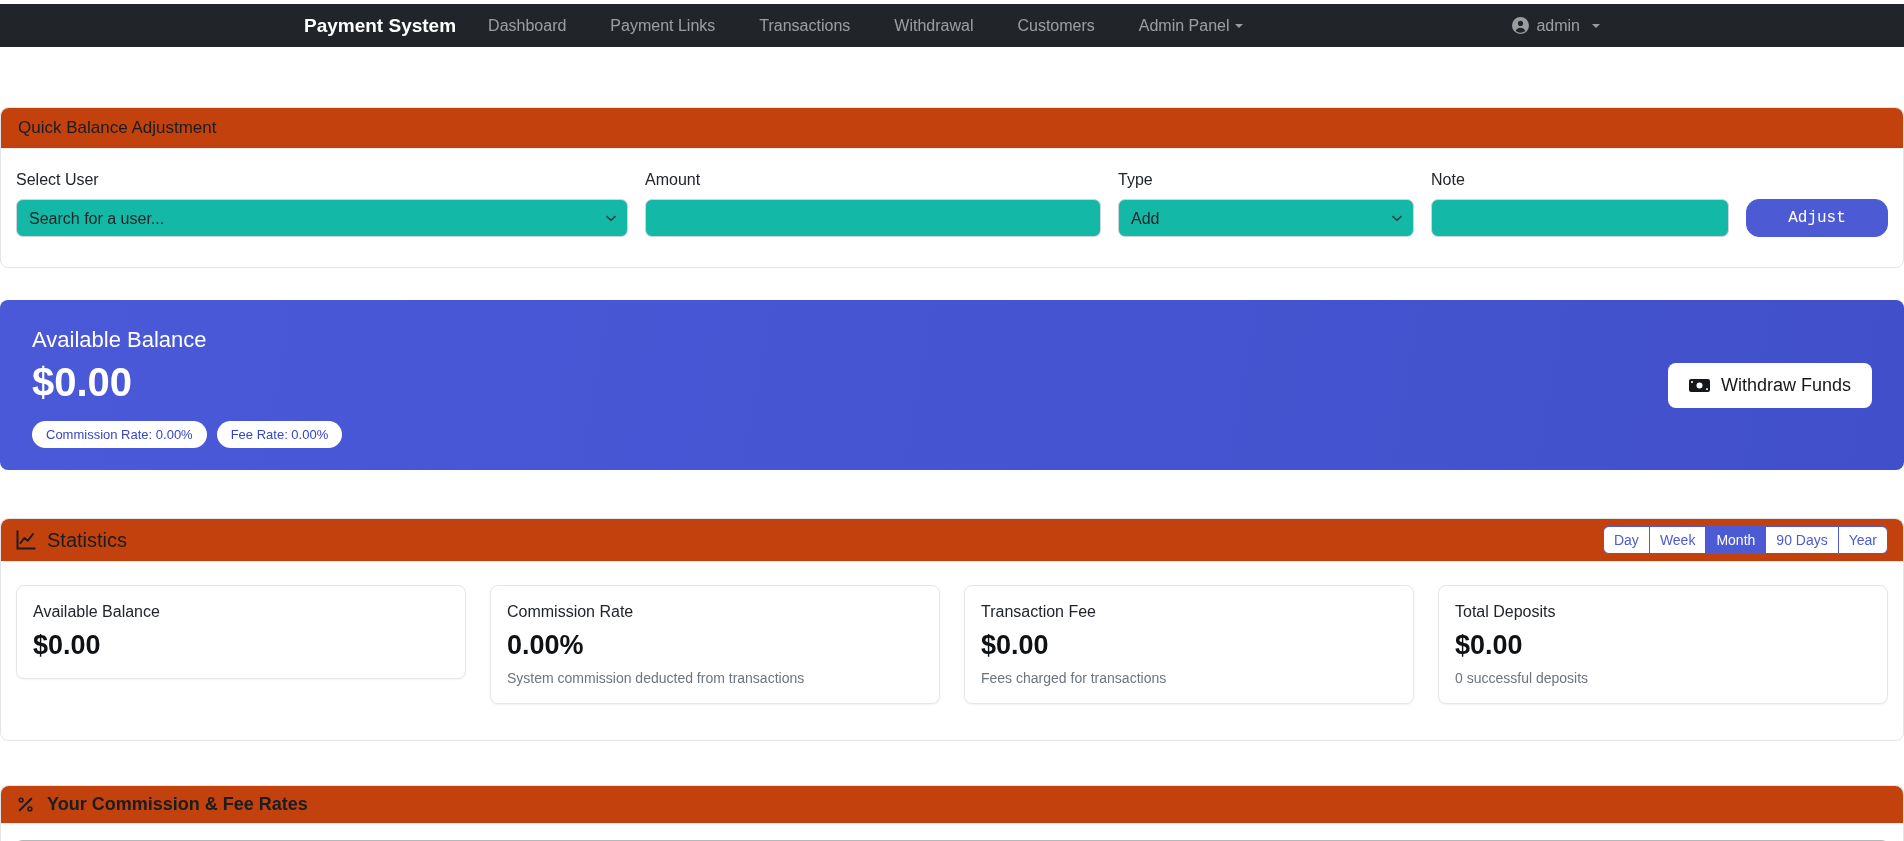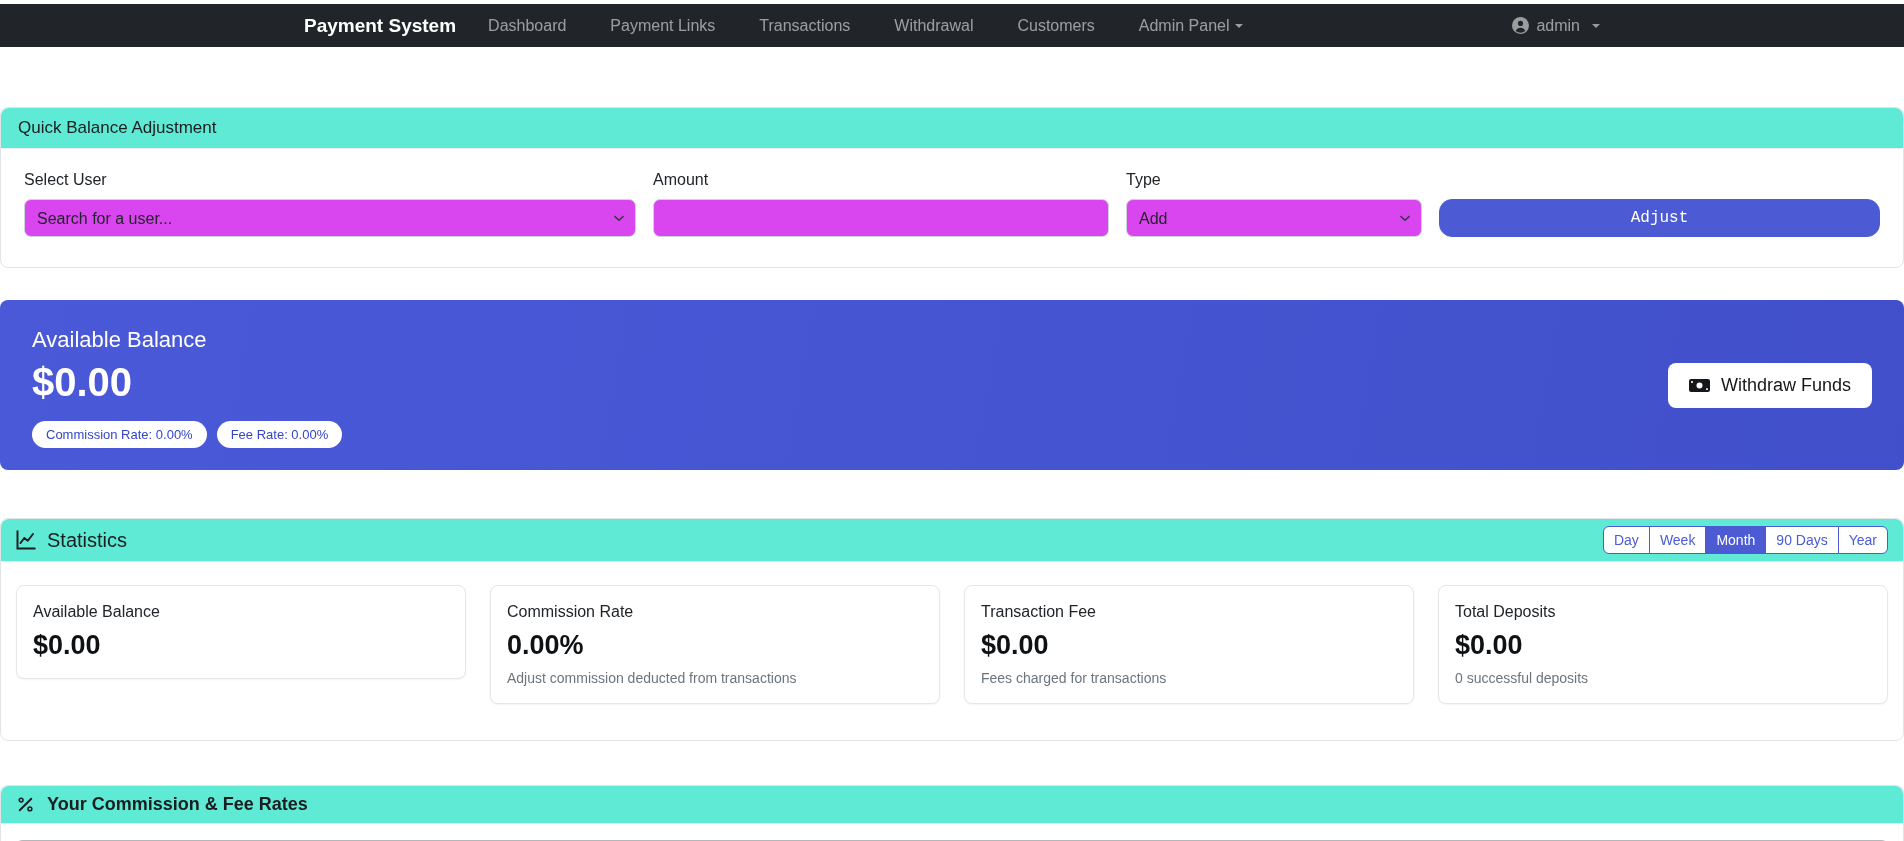--- a/index.html
+++ b/index.html
@@ -24,33 +24,33 @@
   .user-menu { display:flex; align-items:center; gap:7px; color:rgba(255,255,255,0.55); font-size:16px; cursor:pointer; }
   .caret {
     display:inline-block; width:0; height:0; margin-left:5px; vertical-align:middle;
     border-left:4px solid transparent; border-right:4px solid transparent; border-top:4.5px solid currentColor;
   }
   .person-icon { width:17px; height:17px; display:inline-block; }
 
   
   .card { border:1px solid #e2e5e8; border-radius:8px; background:#fff; }
   .card-header {
-    background:#5eead4; border-bottom:1px solid #e9ecef;
+    background:#c2410c; border-bottom:1px solid #e9ecef;
     border-radius:8px 8px 0 0; padding:10px 17px;
     font-size:17px; font-weight:500; color:#1a1e21;
   }
 
   
   .quick-card { margin-top:60px; }
-  .quick-body { padding:22px 23px 30px; display:flex; gap:17px; align-items:flex-end; }
+  .quick-body { padding:22px 15px 30px; display:flex; gap:17px; align-items:flex-end; }
   .field { display:flex; flex-direction:column; }
   .field label { font-size:16px; color:#212529; margin-bottom:10px; }
   .control {
     height:38px; border:1px solid #cdd4da; border-radius:7px;
-    font-size:16px; padding:0 12px; width:100%; color:#212529; background:#d946ef;
+    font-size:16px; padding:0 12px; width:100%; color:#212529; background:#14b8a6;
     font-family:"Liberation Sans", sans-serif; outline:none;
   }
   .f-user { width:612px; } .f-amount { width:456px; } .f-type { width:296px; } .f-note { width:298px; }
   .f-btn { flex:1; }
   .select-wrap { position:relative; }
   .select-wrap select { appearance:none; -webkit-appearance:none; padding-right:30px; cursor:pointer; }
   .chev { position:absolute; right:11px; top:50%; transform:translateY(-50%); pointer-events:none; color:#343a40; }
   .btn-primary {
     height:38px; width:100%; background:#4c5bd4; border:1px solid #4c5bd4; color:#fff;
     font-size:16px; border-radius:13px; cursor:pointer; font-family:Liberation Mono, monospace;
@@ -161,20 +161,24 @@
       <label>Type</label>
       <div class="select-wrap">
         <select class="control">
           <option>Add</option>
         </select>
         <svg class="chev" width="12" height="12" viewBox="0 0 16 16" fill="none" stroke="currentColor" stroke-width="2">
             <path d="M2 5.5 8 11l6-5.5"></path>
           </svg>
       </div>
     </div>
+    <div class="field f-note">
+      <label>Note</label>
+      <input class="control" value="" style="">
+    </div>
     <div class="field f-btn">
       <button class="btn-primary">Adjust</button>
     </div>
   </div>
 </section>
 
 <section class="balance-card">
   <div>
     <div class="balance-title">Available Balance</div>
     <div class="balance-amount">$0.00</div>
@@ -212,21 +216,21 @@
     </div>
   </div>
   <div class="stats-body">
     <div class="stat-card">
       <div class="stat-label">Available Balance</div>
       <div class="stat-value">$0.00</div>
     </div>
     <div class="stat-card">
       <div class="stat-label">Commission Rate</div>
       <div class="stat-value">0.00%</div>
-      <div class="stat-sub">Adjust commission deducted from transactions</div>
+      <div class="stat-sub">System commission deducted from transactions</div>
     </div>
     <div class="stat-card">
       <div class="stat-label">Transaction Fee</div>
       <div class="stat-value">$0.00</div>
       <div class="stat-sub">Fees charged for transactions</div>
     </div>
     <div class="stat-card">
       <div class="stat-label">Total Deposits</div>
       <div class="stat-value">$0.00</div>
       <div class="stat-sub">0 successful deposits</div>

